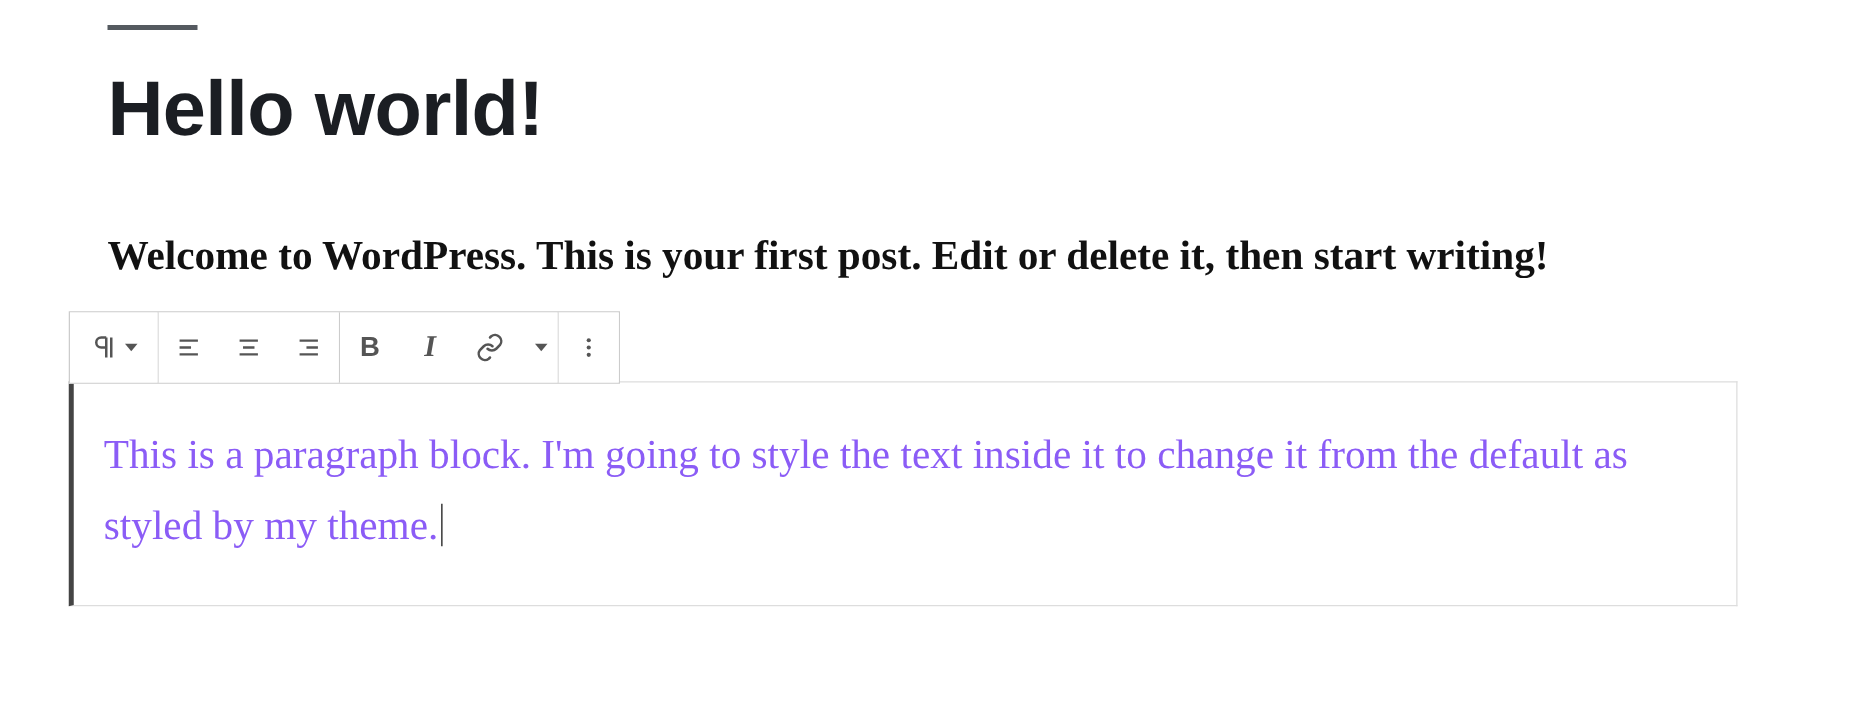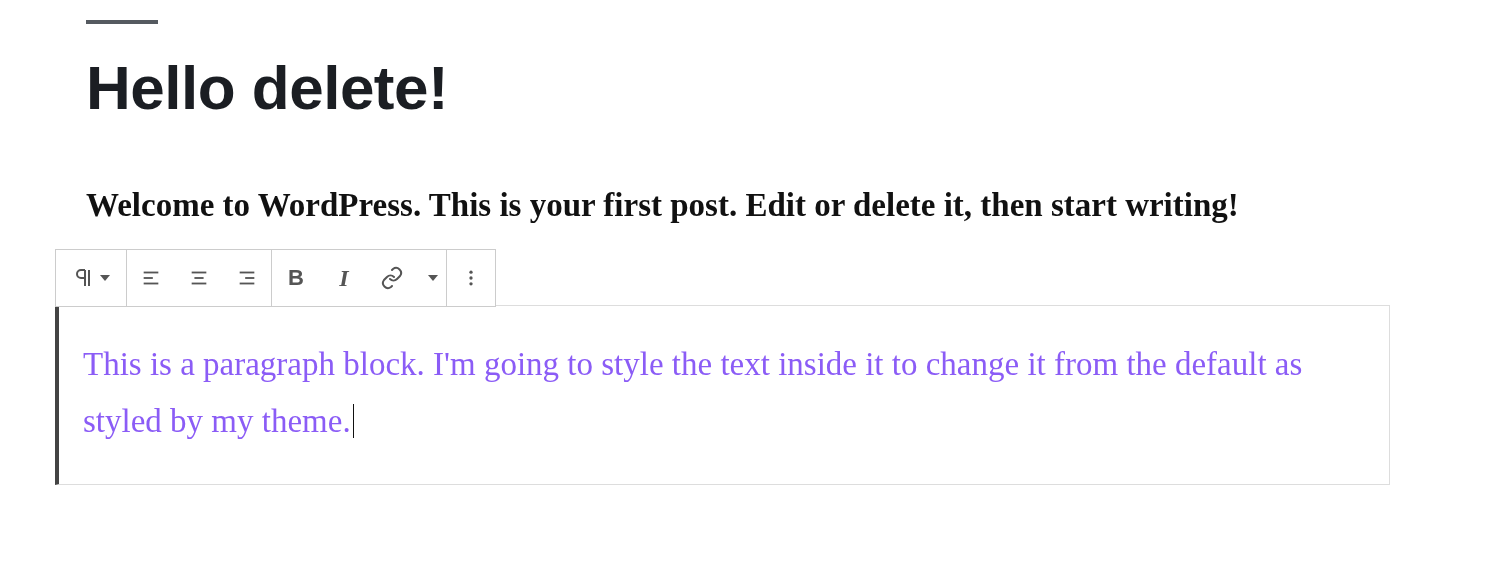--- a/index.html
+++ b/index.html
@@ -105,21 +105,21 @@
     vertical-align: -6px;
     margin-left: 2px;
   }
 </style>
 </head>
 <body>
 
 <div class="page">
   <div class="top-rule"></div>
 
-  <h1 class="post-title">Hello delete!</h1>
+  <h1 class="post-title">Hello world!</h1>
 
   <p class="intro-paragraph">Welcome to WordPress. This is your first post. Edit or delete it, then start writing!</p>
 
   <div class="block-toolbar">
 
     <div class="tb-group">
       <div class="tb-btn wide">
         <svg width="24" height="24" viewBox="0 0 24 24" fill="none" stroke="#555" stroke-width="2">
           <path d="M13 4v16M17 4v16M13 4H9a4 4 0 0 0 0 8h4"></path>
         </svg>

